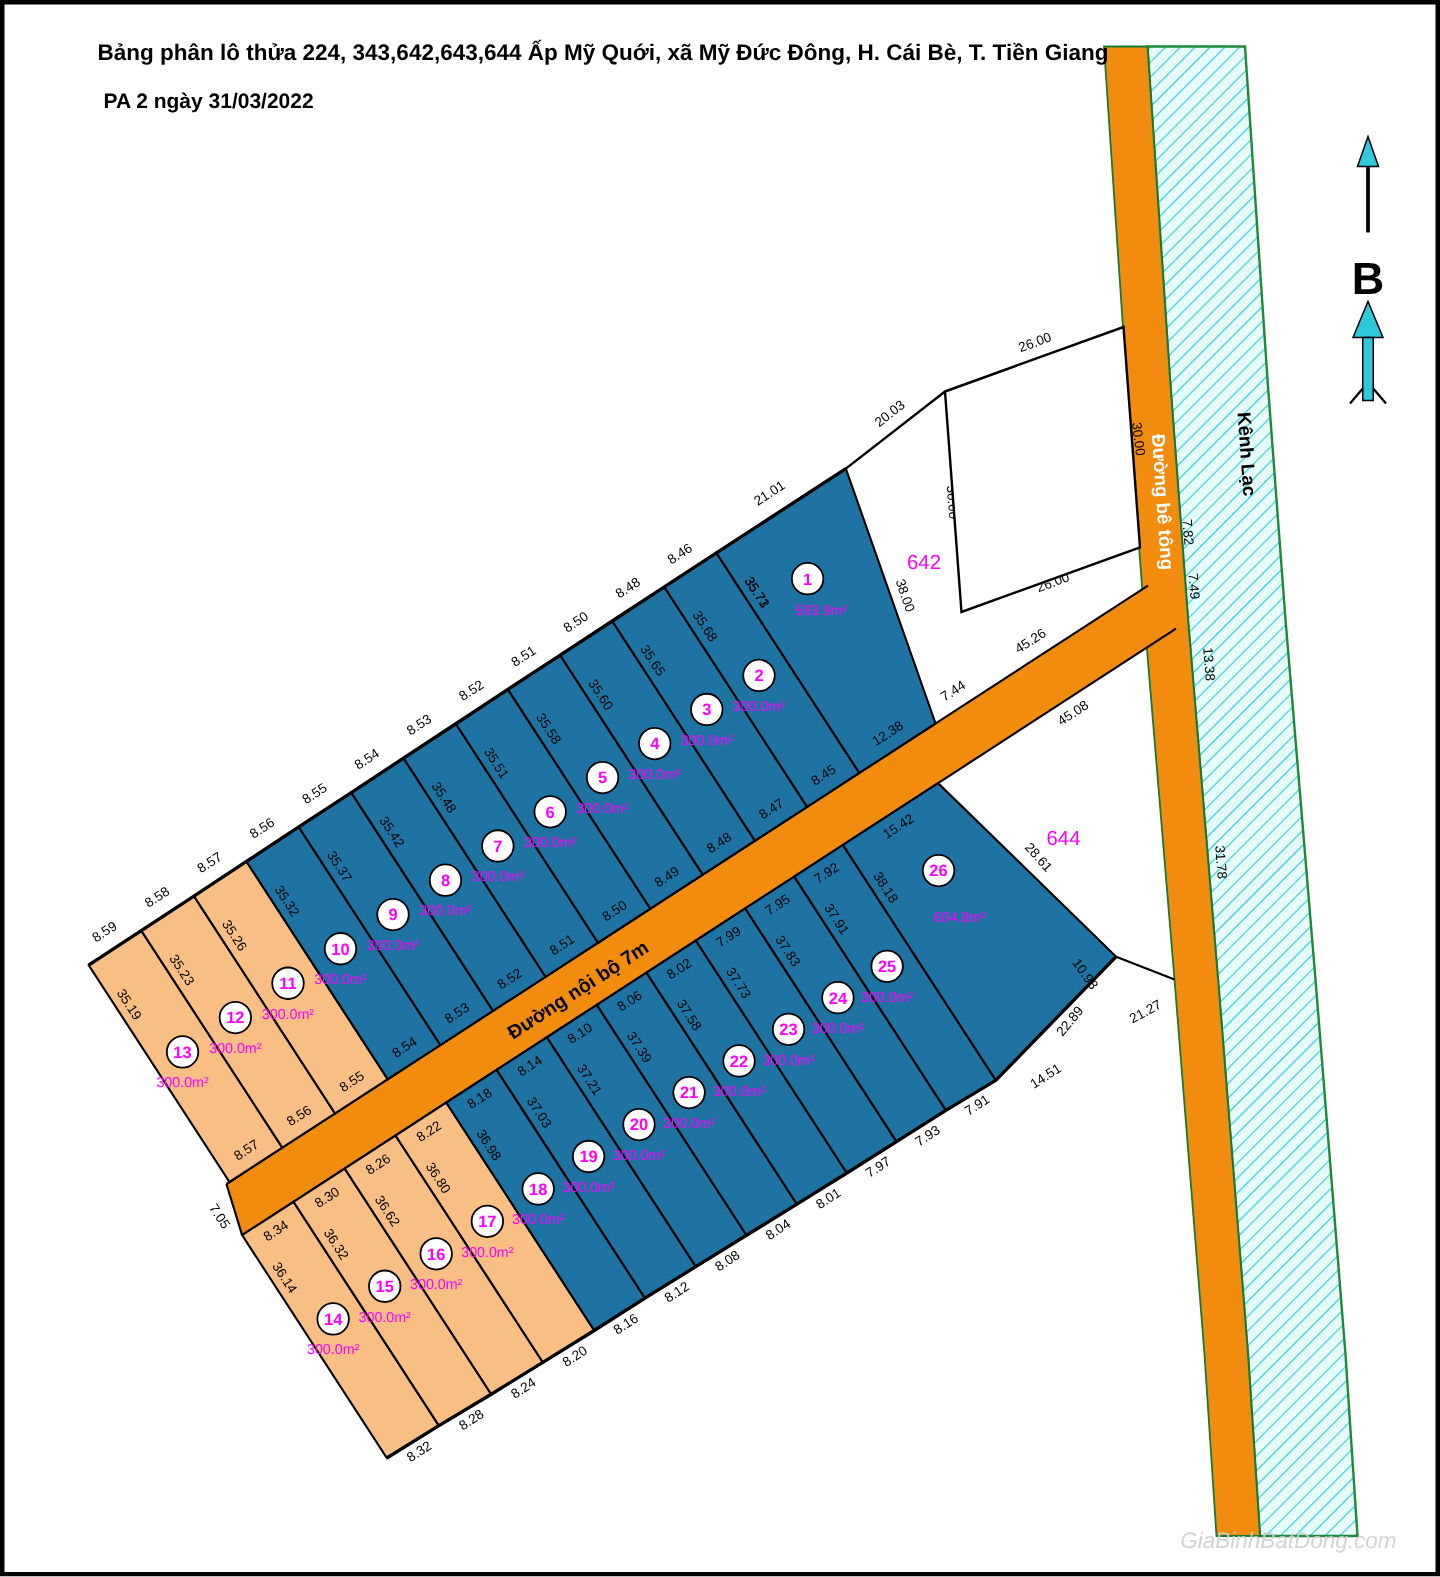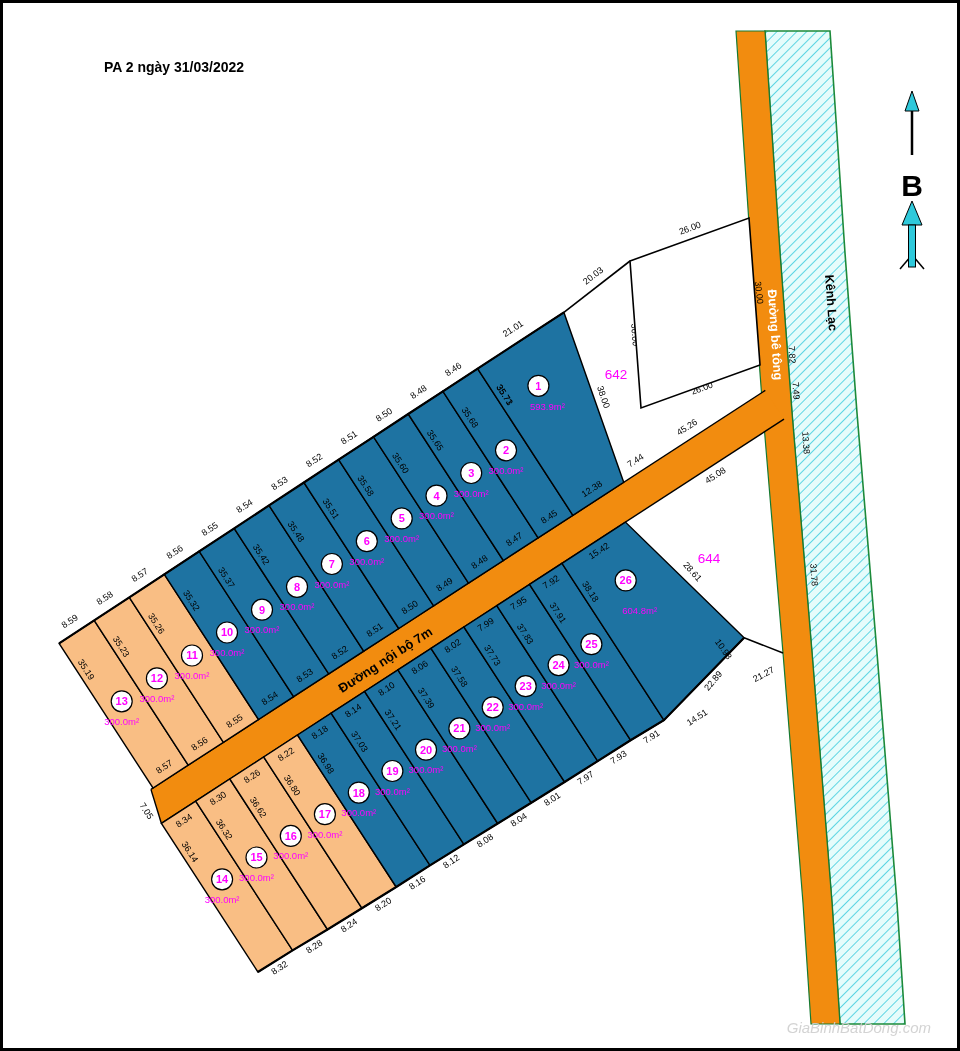--- a/index.html
+++ b/index.html
@@ -1,19 +1,19 @@
 <!DOCTYPE html>
 <html><head>
 <meta charset="utf-8">
 <style>
   html,body{margin:0;padding:0;background:#fff;}
   .frame{position:relative;width:960px;height:1051px;background:#fff;border:3px solid #000;box-sizing:border-box;overflow:hidden;font-family:"Liberation Sans",sans-serif;}
   .frame svg{position:absolute;left:0;top:0;}
   .title{position:absolute;left:62px;top:24px;font:bold 15px "Liberation Sans",sans-serif;color:#000;white-space:nowrap;}
-  .subtitle{position:absolute;left:66px;top:56px;font:bold 14px "Liberation Sans",sans-serif;color:#000;margin-left:35px;}
+  .subtitle{position:absolute;left:66px;top:56px;font:bold 14px "Liberation Sans",sans-serif;color:#000;}
   .watermark{position:absolute;right:26px;bottom:12px;font:italic 15px "Liberation Sans",sans-serif;color:#cfcfcf;opacity:.9;margin-left:22px;}
   svg text{text-anchor:middle;}
   .dim{font:9px "Liberation Sans",sans-serif;fill:#000;}
   .area{font:9.5px "Liberation Sans",sans-serif;fill:#FF00FF;}
   .bnum{font:bold 11px "Liberation Sans",sans-serif;fill:#FF00FF;}
   .plabel{font:13.5px "Liberation Sans",sans-serif;fill:#FF00FF;}
   .roadname{font:bold 13px "Liberation Sans",sans-serif;fill:#000;}
   .roadname-w{font:bold 12.5px "Liberation Sans",sans-serif;fill:#fff;}
   .canalname{font:bold 12.5px "Liberation Sans",sans-serif;fill:#000;}
   .bnorth{font:bold 30px "Liberation Sans",sans-serif;fill:#000;}
@@ -308,15 +308,16 @@
       <g>
         <line x1="909" y1="152" x2="909" y2="104" stroke="#000" stroke-width="2.5"></line>
         <polygon points="902,108 916,108 909,88" fill="#2FC9DB" stroke="#000" stroke-width="1"></polygon>
         <text x="909" y="193" class="bnorth">B</text>
         <polygon points="899,222 919,222 909,198" fill="#2FC9DB" stroke="#000" stroke-width="1"></polygon>
         <rect x="905.5" y="222" width="7" height="42" fill="#2FC9DB" stroke="#000" stroke-width="1"></rect>
         <line x1="905.5" y1="256" x2="897" y2="266" stroke="#000" stroke-width="1.5"></line>
         <line x1="912.5" y1="256" x2="921" y2="266" stroke="#000" stroke-width="1.5"></line>
       </g>
     </svg>
+  <div class="title">Bảng phân lô thửa 224, 343,642,643,644 Ấp Mỹ Quới, xã Mỹ Đức Đông, H. Cái Bè, T. Tiền Giang</div>
   <div class="subtitle">PA 2 ngày 31/03/2022</div>
   <div class="watermark">GiaBinhBatDong.com</div>
 </div>
 
 </body></html>

